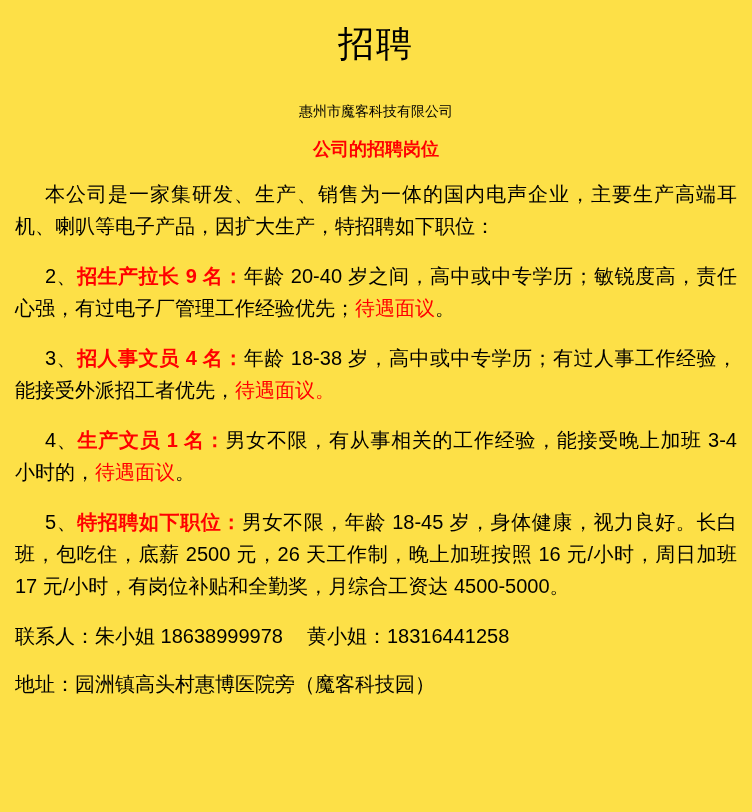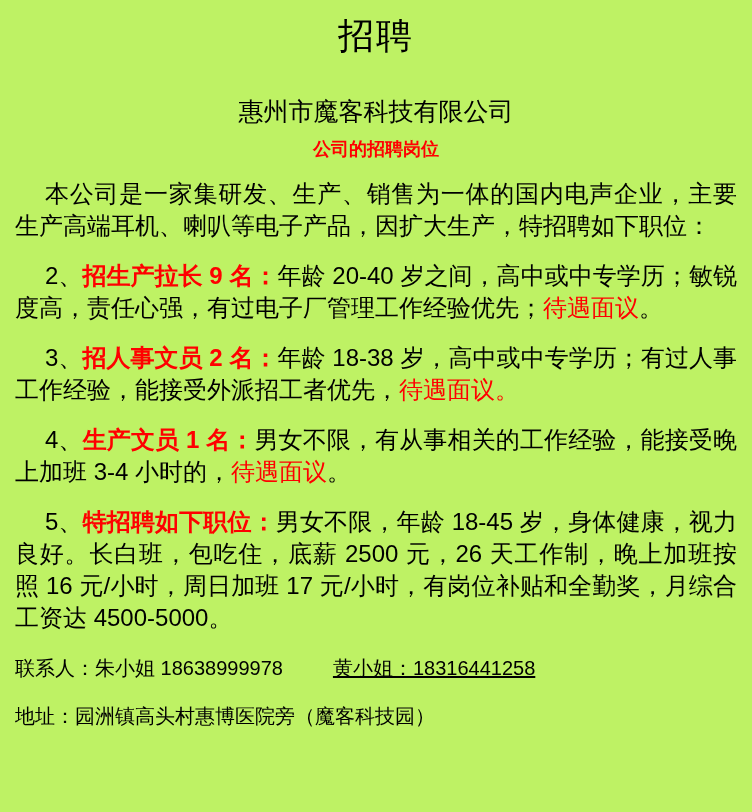--- a/index.html
+++ b/index.html
@@ -11,50 +11,50 @@
     width: 752px;
     height: 812px;
     overflow: hidden;
     font-family: "Liberation Sans", "DejaVu Sans", sans-serif;
     color: #000000;
   }
   .page {
     box-sizing: border-box;
     width: 752px;
     height: 812px;
-    padding: 14px 15px 0 15px;
-    background: #bef264;
+    padding: 22px 15px 0 15px;
+    background: #fde047;
   }
   .doc-title {
     margin: 0;
     text-align: center;
     font-size: 36px;
     font-weight: 400;
     line-height: 44px;
     letter-spacing: 2px;
     color: #000000;
   }
   .company-name {
-    margin-top: 40px;
+    margin-top: 32px;
     text-align: center;
-    font-size: 25px;
+    font-size: 14px;
     line-height: 26px;
     color: #000000;
   }
   .section-heading {
     margin-top: 12px;
     text-align: center;
     font-size: 18px;
     line-height: 26px;
     font-weight: 700;
     color: #FF0000;
   }
   .para {
     margin: 18px 0 0 0;
-    font-size: 24px;
+    font-size: 20px;
     line-height: 32px;
     text-indent: 30px;
     text-align: justify;
     color: #000000;
   }
   .para.intro {
     margin-top: 16px;
   }
   .job-title {
     color: #FF0000;
@@ -67,41 +67,40 @@
     margin: 18px 0 0 0;
     font-size: 20px;
     line-height: 32px;
     color: #000000;
   }
   .footer-line.address-line {
     margin-top: 16px;
   }
   .contact-secondary {
     display: inline-block;
-    margin-left: 50px;
-    text-decoration: underline;
+    margin-left: 24px;
   }
 </style>
 </head>
 <body>
 
 <div class="page">
 
   <h1 class="doc-title">招聘</h1>
 
   <div class="company-name">惠州市魔客科技有限公司</div>
 
   <div class="section-heading">公司的招聘岗位</div>
 
   <p class="para intro">本公司是一家集研发、生产、销售为一体的国内电声企业，主要生产高端耳机、喇叭等电子产品，因扩大生产，特招聘如下职位：</p>
 
 
   <p class="para"><span>2、</span><span class="job-title">招生产拉长 9 名：</span><span>年龄 20-40 岁之间，高中或中专学历；敏锐度高，责任心强，有过电子厂管理工作经验优先；</span><span class="deal-text">待遇面议</span><span>。</span></p>
 
-  <p class="para"><span>3、</span><span class="job-title">招人事文员 2 名：</span><span>年龄 18-38 岁，高中或中专学历；有过人事工作经验，能接受外派招工者优先，</span><span class="deal-text">待遇面议。</span><span></span></p>
+  <p class="para"><span>3、</span><span class="job-title">招人事文员 4 名：</span><span>年龄 18-38 岁，高中或中专学历；有过人事工作经验，能接受外派招工者优先，</span><span class="deal-text">待遇面议。</span><span></span></p>
 
   <p class="para"><span>4、</span><span class="job-title">生产文员 1 名：</span><span>男女不限，有从事相关的工作经验，能接受晚上加班 3-4 小时的，</span><span class="deal-text">待遇面议</span><span>。</span></p>
 
   <p class="para"><span>5、</span><span class="job-title">特招聘如下职位：</span><span>男女不限，年龄 18-45 岁，身体健康，视力良好。长白班，包吃住，底薪 2500 元，26 天工作制，晚上加班按照 16 元/小时，周日加班 17 元/小时，有岗位补贴和全勤奖，月综合工资达 4500-5000。</span><span class="deal-text"></span><span></span></p>
 
   <p class="footer-line"><span>联系人：朱小姐 18638999978</span><span class="contact-secondary">黄小姐：18316441258</span></p>
 
   <p class="footer-line address-line">地址：园洲镇高头村惠博医院旁（魔客科技园）</p>
 
 </div>

